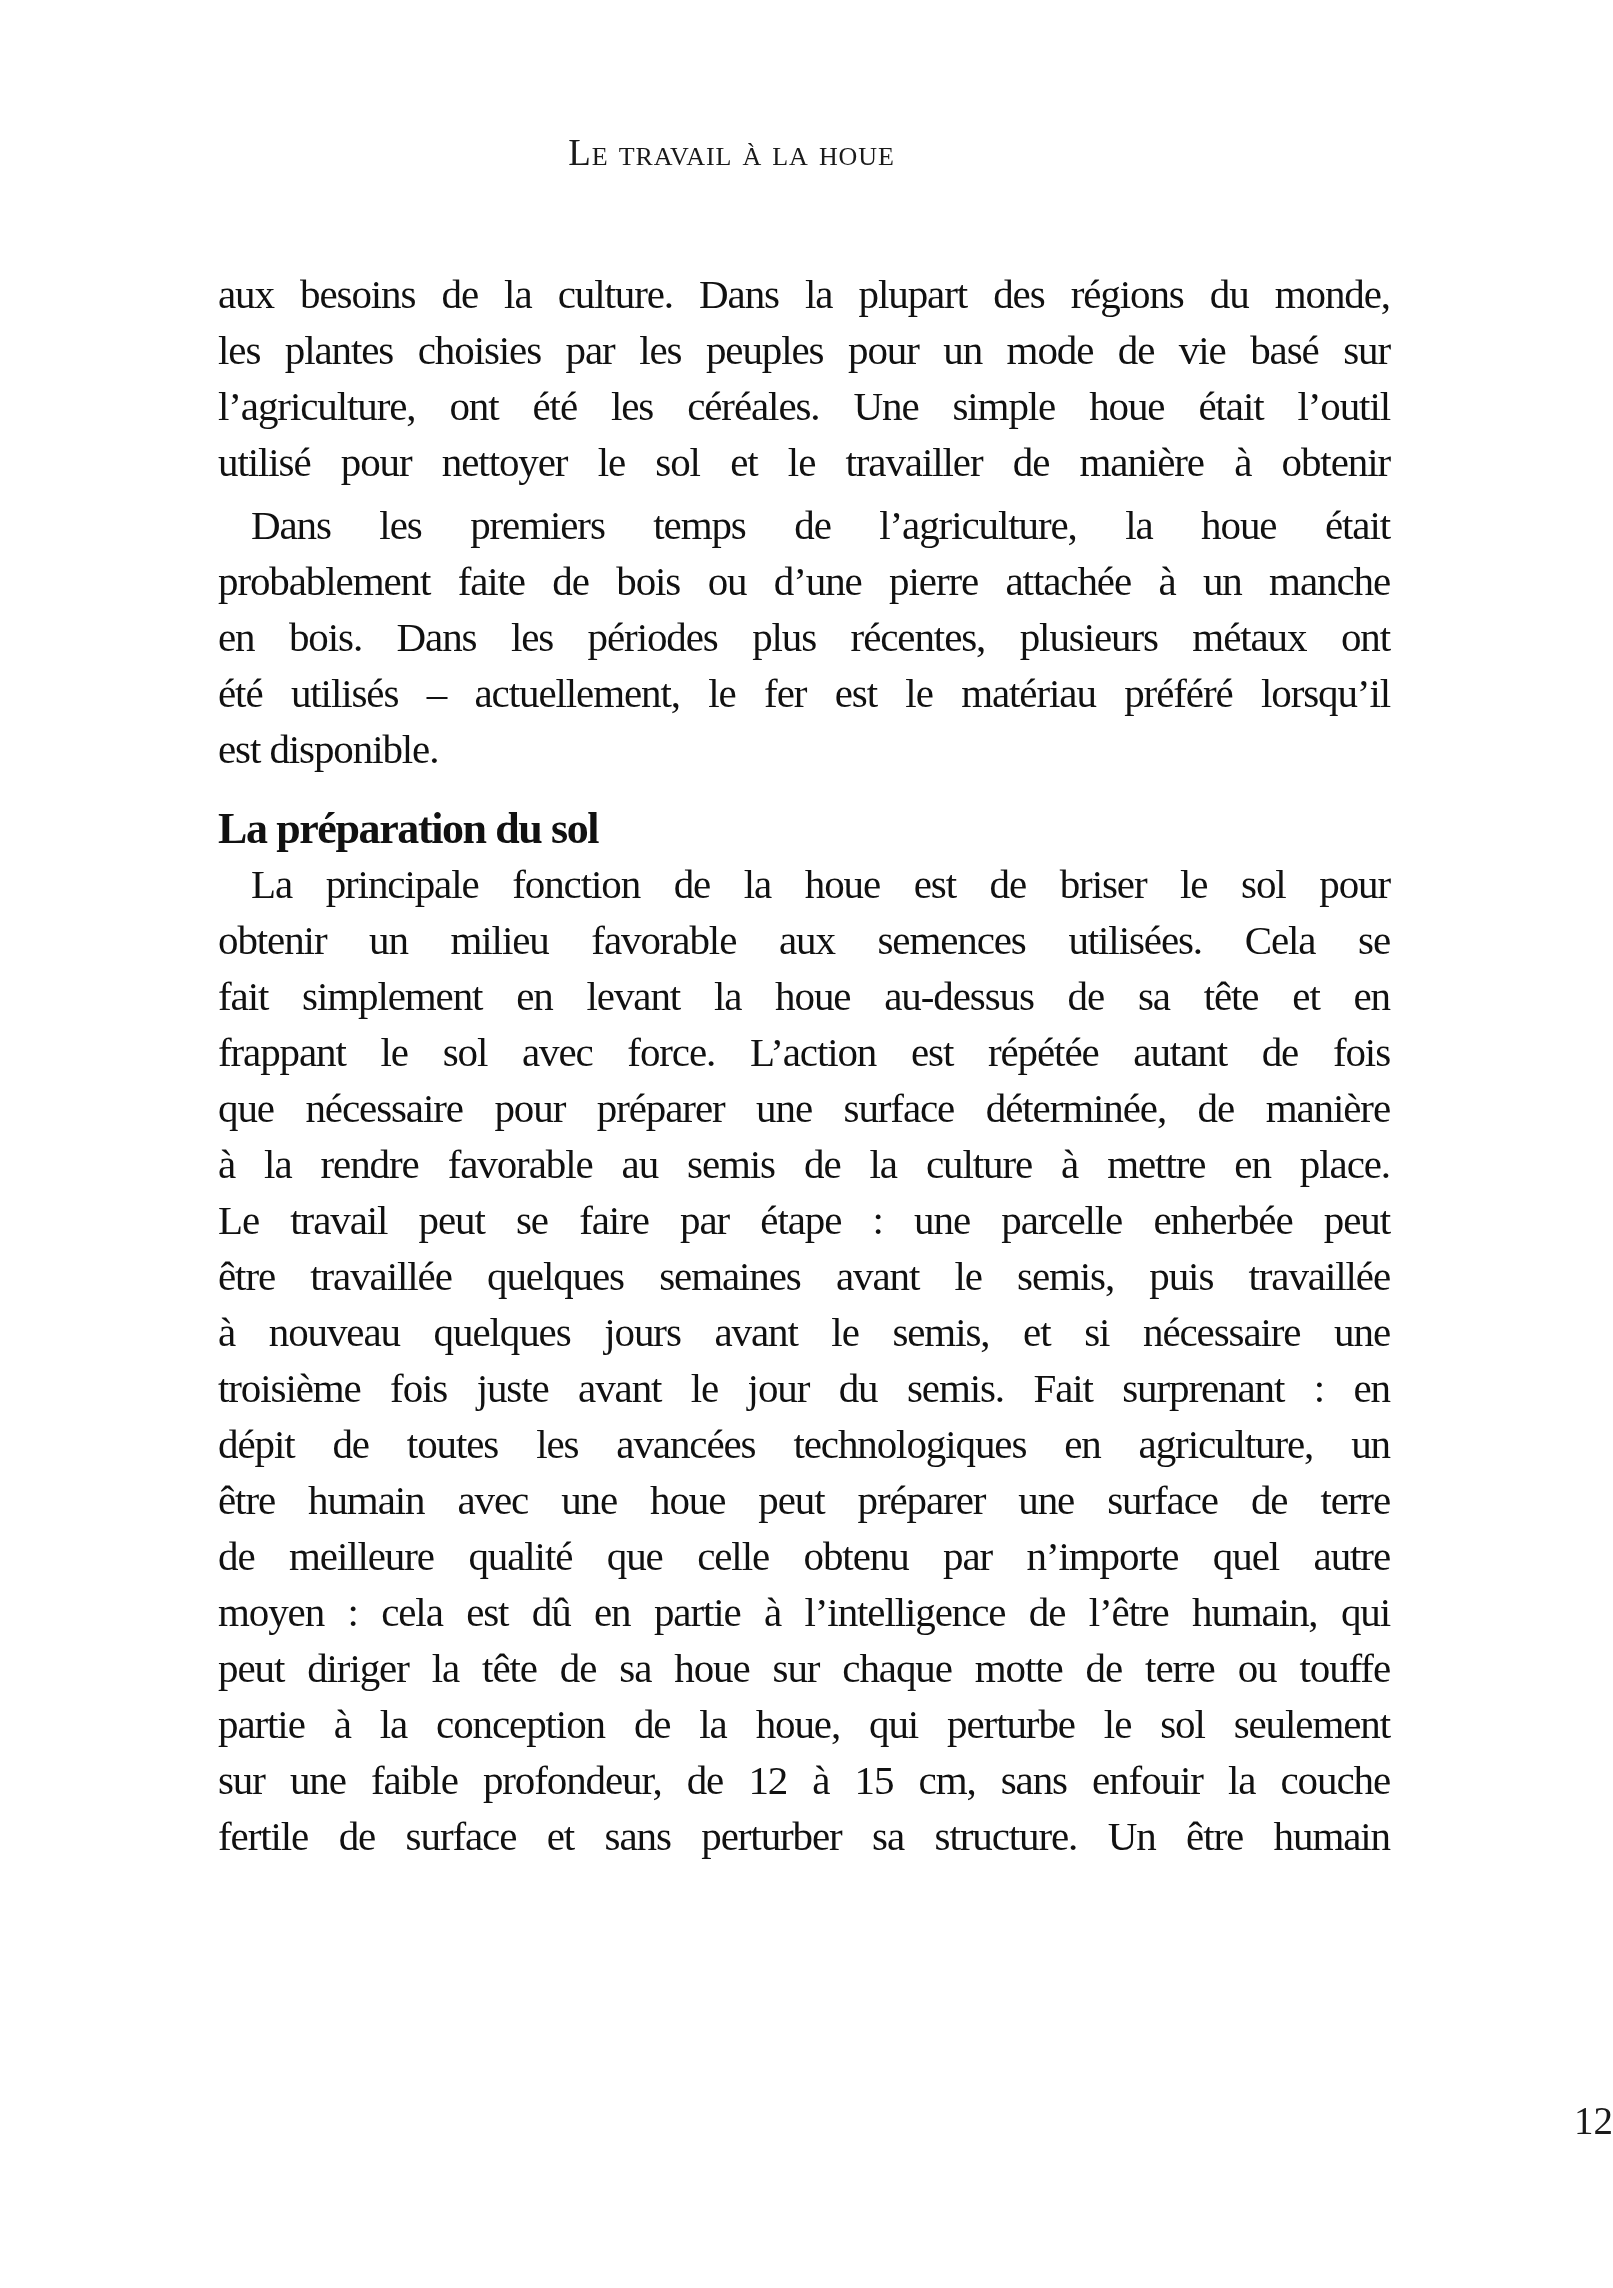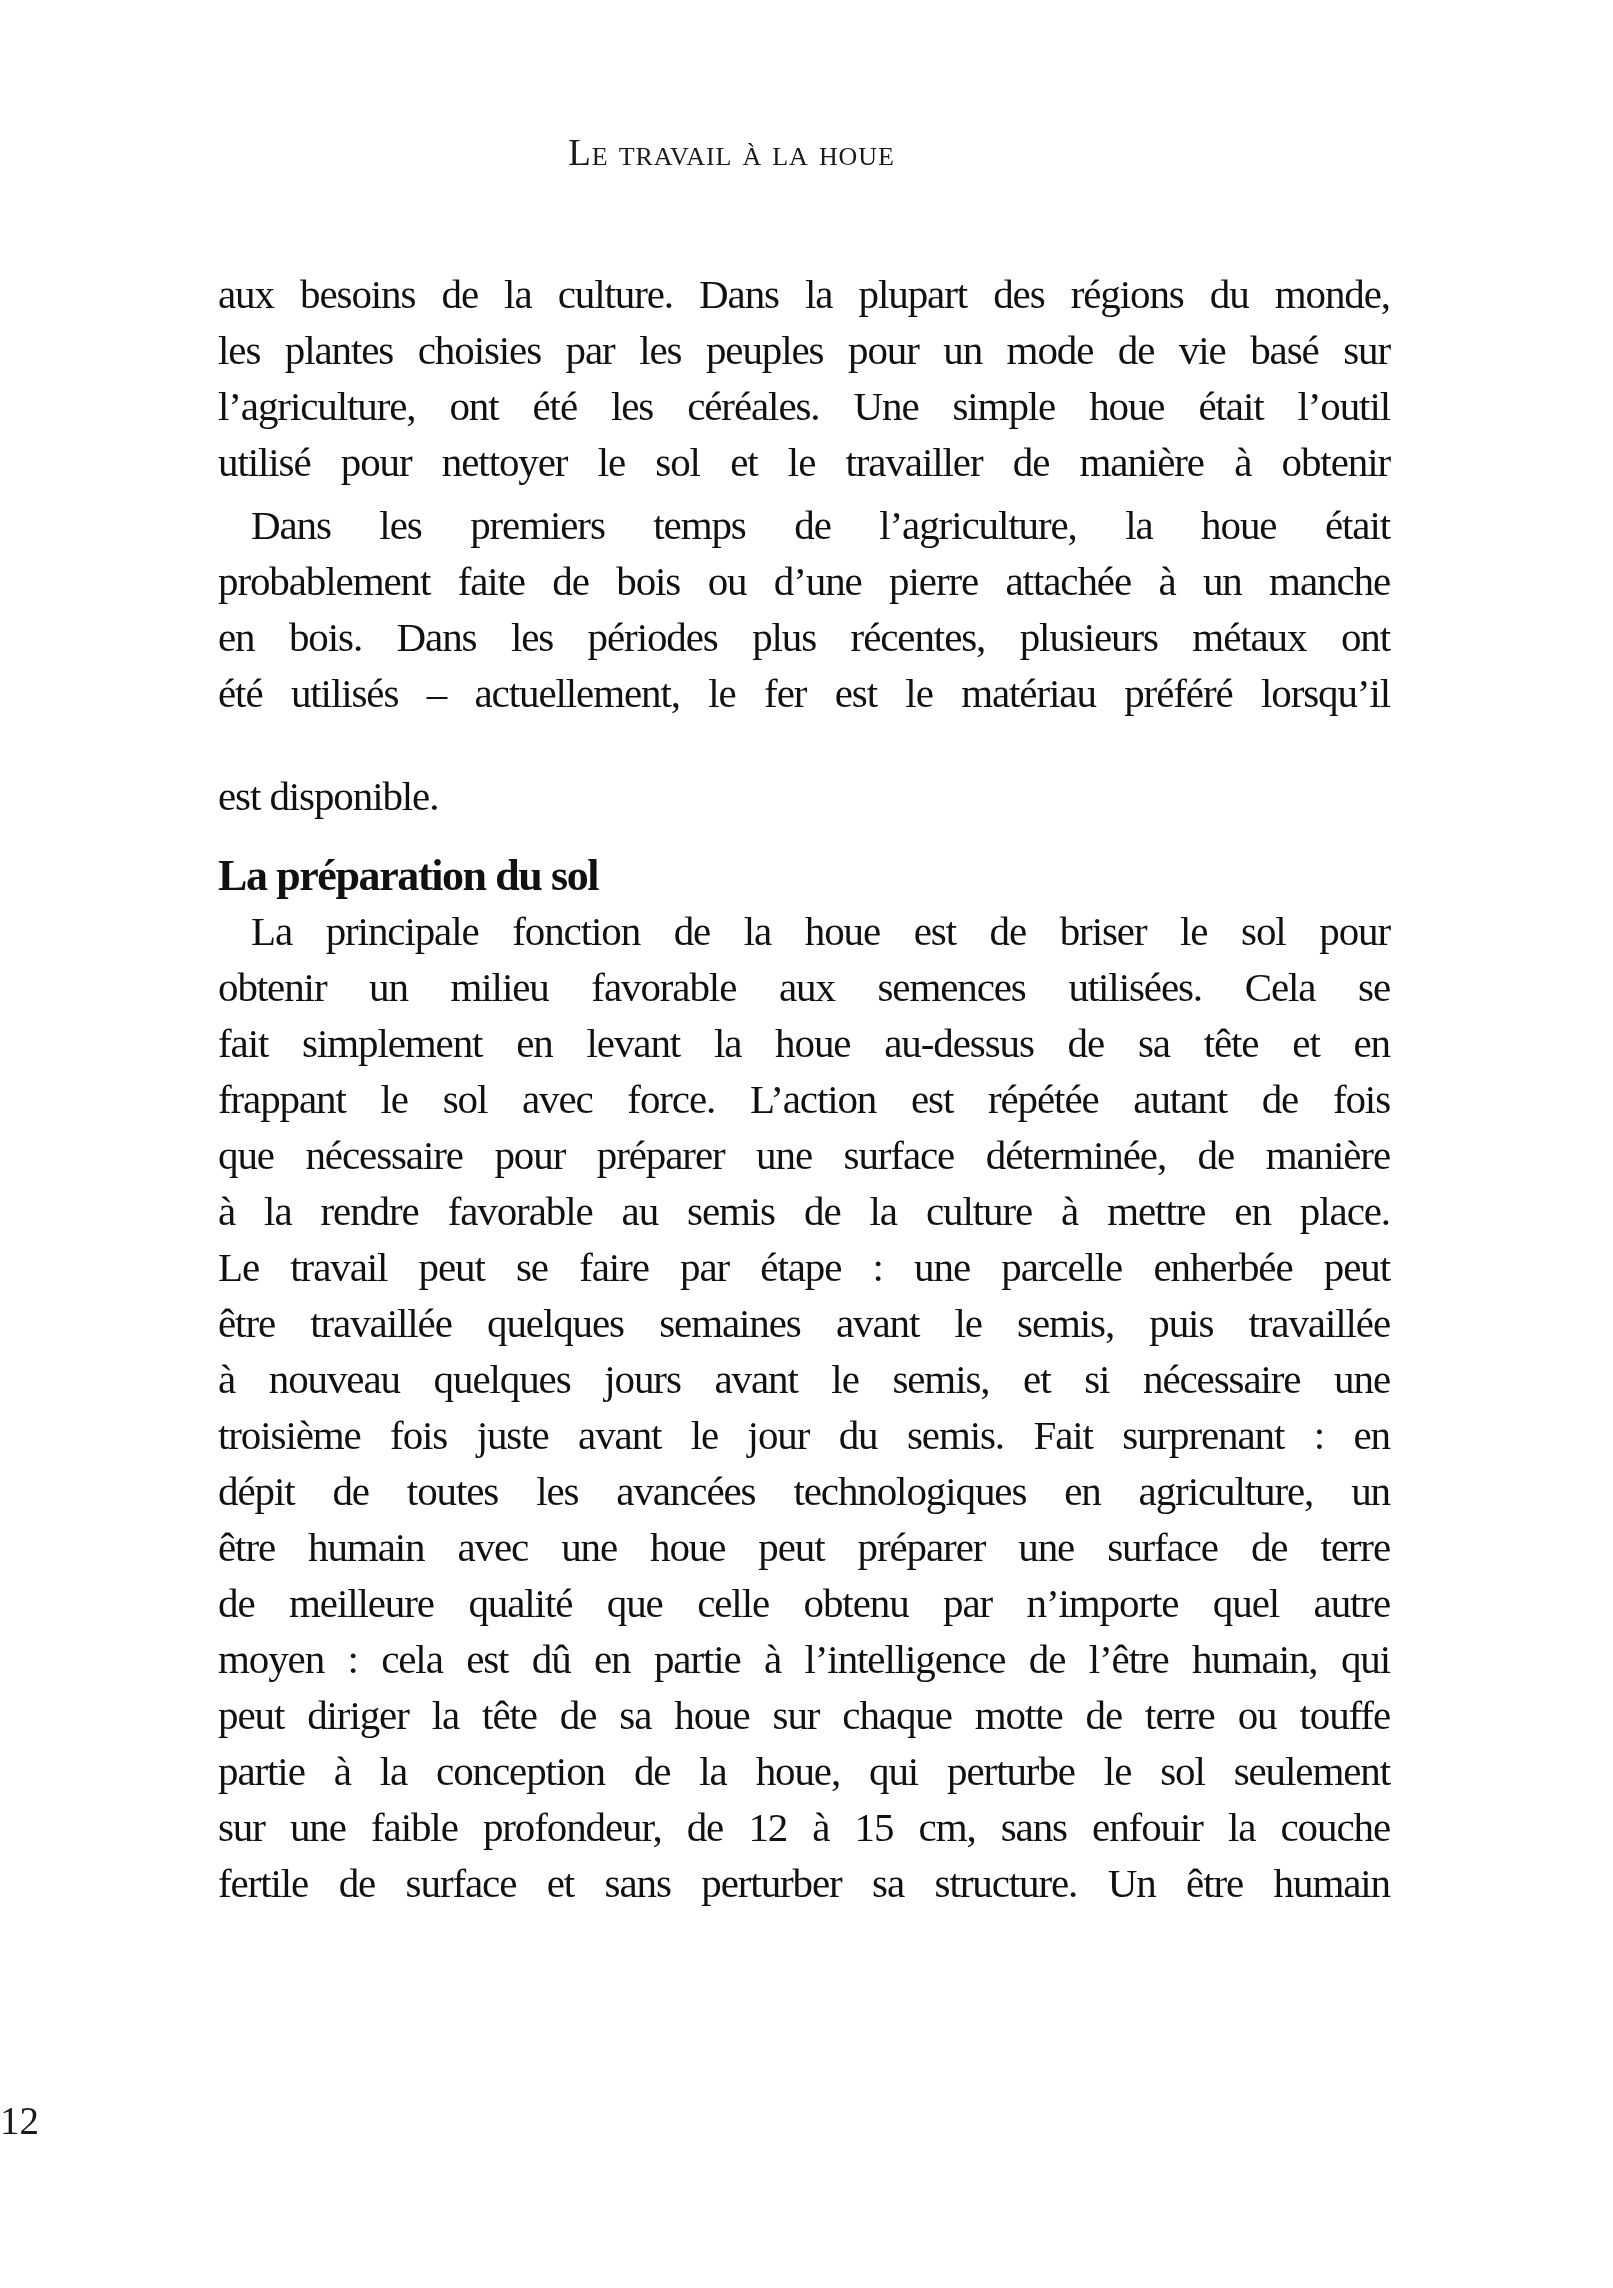--- a/index.html
+++ b/index.html
@@ -22,42 +22,42 @@
     letter-spacing: -1.1px; word-spacing: 0px; transform-origin: left center;
   }
   .line.last { text-align-last: left; }
   .line.indent { text-indent: 33px; }
   .para { display: block; margin-bottom: 7.4px; }
   .heading {
     display: block; font-size: 44px; font-weight: bold; line-height: 55px;
     letter-spacing: -1.4px; margin-top: 24px; margin-bottom: 0px; color: #111; font-family: Liberation Serif, serif;
   }
   .page-number {
-    position: absolute; top: 2098px; left: 0; width: 1613px; text-align: left;
+    position: absolute; top: 2098px; left: 0; width: 1613px; text-align: right;
     font-size: 39px; color: #1a1a1a;
   }
 </style>
 </head>
 <body>
 
 <div class="running-head">Le travail à la houe</div>
 
 <div class="text-block">
   <div class="para">
     <span class="line" style="display: block;">aux besoins de la culture. Dans la plupart des régions du monde,</span>
     <span class="line" style="display: block;">les plantes choisies par les peuples pour un mode de vie basé sur</span>
     <span class="line" style="display: block;">l’agriculture, ont été les céréales. Une simple houe était l’outil</span>
     <span class="line" style="display: block;">utilisé pour nettoyer le sol et le travailler de manière à obtenir</span>
   </div>
   <div class="para">
     <span class="line indent" style="display: block;">Dans les premiers temps de l’agriculture, la houe était</span>
     <span class="line" style="display: block;">probablement faite de bois ou d’une pierre attachée à un manche</span>
     <span class="line" style="display: block;">en bois. Dans les périodes plus récentes, plusieurs métaux ont</span>
     <span class="line" style="display: block;">été utilisés – actuellement, le fer est le matériau préféré lorsqu’il</span>
-    <span class="line last" style="display: block; margin-top: 47px;">est disponible.</span>
+    <span class="line last" style="display: block;">est disponible.</span>
   </div>
 
   <h2 class="heading">La préparation du sol</h2>
 
   <div class="para">
     <span class="line indent" style="display: block;">La principale fonction de la houe est de briser le sol pour</span>
     <span class="line" style="display: block;">obtenir un milieu favorable aux semences utilisées. Cela se</span>
     <span class="line" style="display: block;">fait simplement en levant la houe au-dessus de sa tête et en</span>
     <span class="line" style="display: block;">frappant le sol avec force. L’action est répétée autant de fois</span>
     <span class="line" style="display: block;">que nécessaire pour préparer une surface déterminée, de manière</span>

